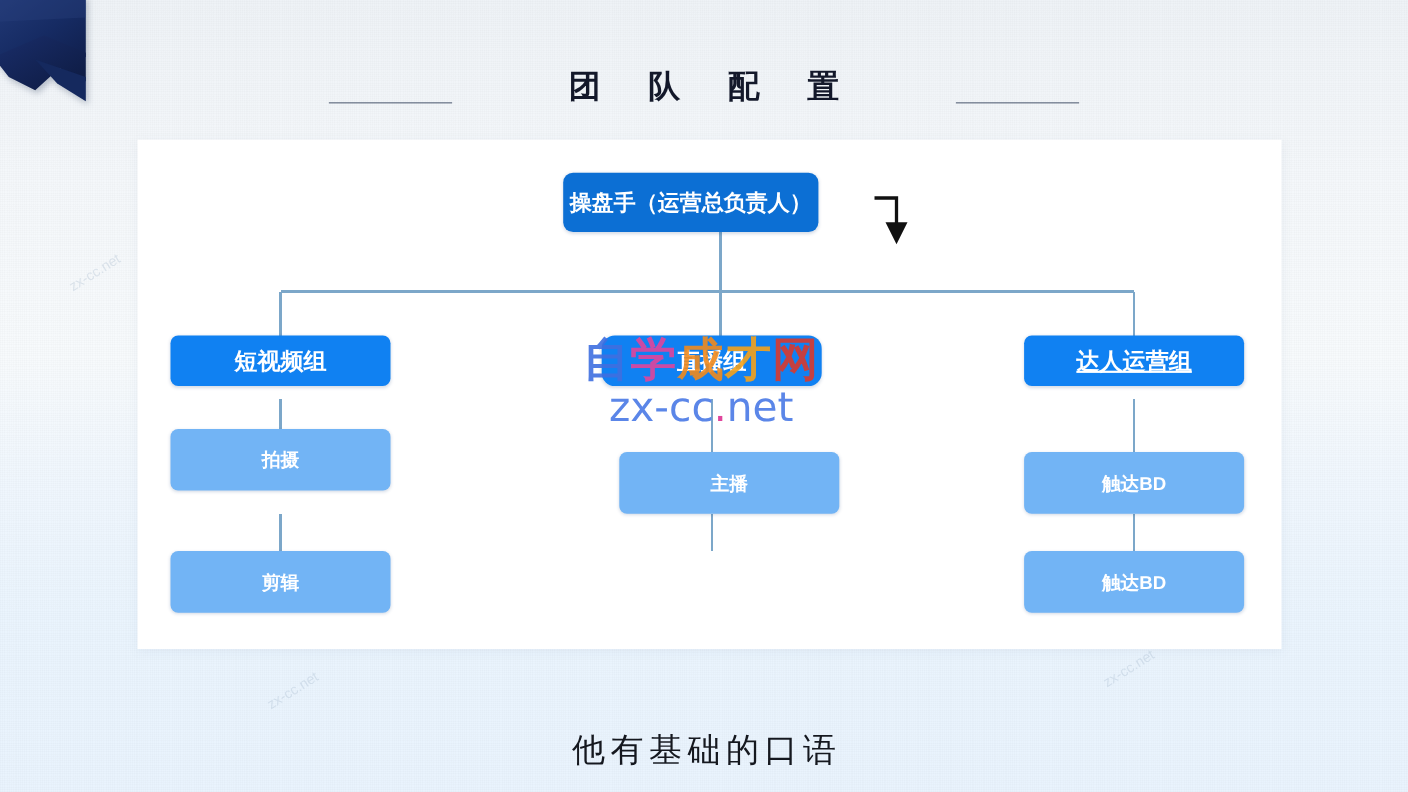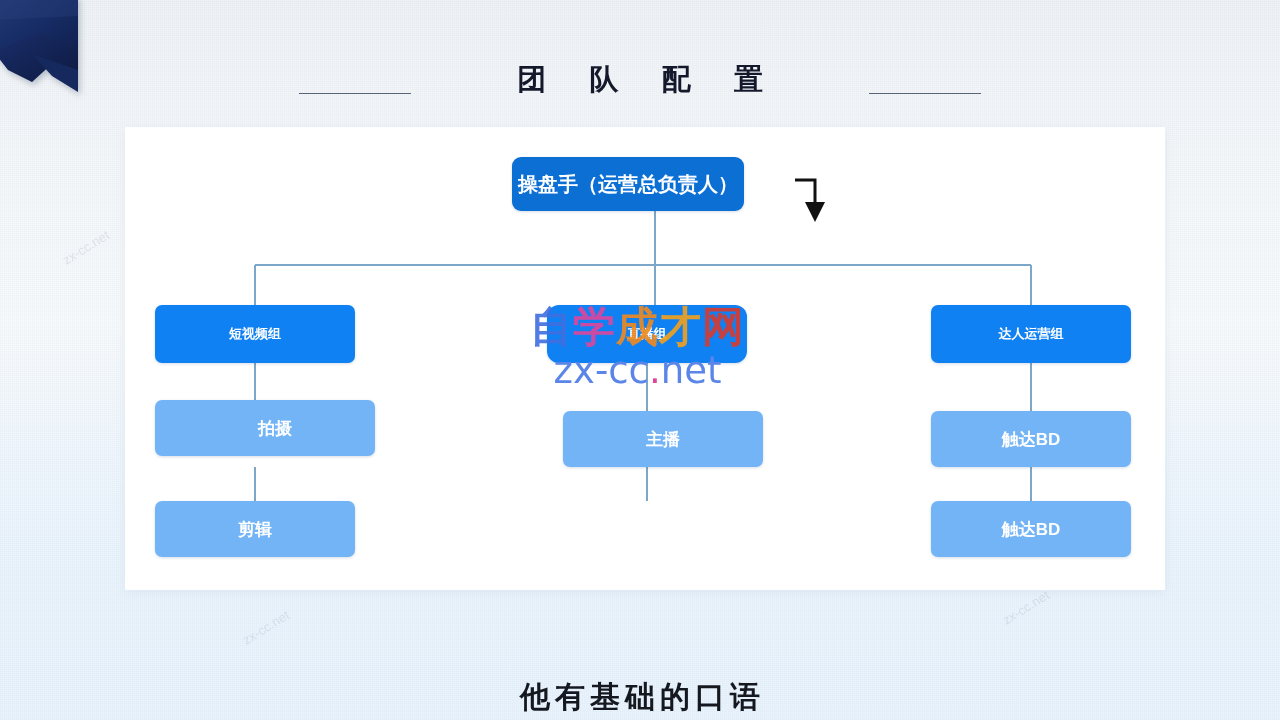--- a/index.html
+++ b/index.html
@@ -124,23 +124,23 @@
     white-space: nowrap;
   }
   .node.root {
     left: 512px; top: 157px;
     width: 232px; height: 54px;
     background: #0c6fd4;
     font-size: 20px;
     border-radius: 9px;
   }
   .node.group {
-    width: 200px; height: 58px;
+    width: 200px; height: 46px;
     background: #1081f2;
-    font-size: 13px;
+    font-size: 21px;
   }
   .node.leaf {
     width: 200px; height: 56px;
     background: #72b4f5;
     font-size: 17px;
   }
 
   
   .root-arrow {
     position: absolute;
@@ -179,27 +179,27 @@
     color: #5b86e8;
     letter-spacing: 0px;
     font-family: "DejaVu Sans", "Liberation Sans", sans-serif;
   }
   .brand-wm .url .dot { color: #e0459c; }
 
   
   .subtitle {
     position: absolute;
     left: 0;
-    top: 677px;
+    top: 662px;
     width: 1280px;
     text-align: center;
     z-index: 10;
     font-family: "Liberation Serif", "DejaVu Serif", serif;
     font-size: 30px;
-    font-weight: 700;
+    font-weight: 400;
     color: #15181f;
     letter-spacing: 5px;
     text-indent: 5px;
   }
 </style>
 </head>
 <body>
 
 <div id="slide">
 
@@ -265,23 +265,23 @@
 
   <div class="node root">操盘手（运营总负责人）</div>
 
   <svg class="root-arrow" width="36" height="48" viewBox="0 0 36 48">
     <path d="M2,4 L22,4 L22,28" stroke="#111111" stroke-width="3" fill="none"></path>
     <path d="M12,26 L32,26 L22,46 Z" fill="#111111"></path>
   </svg>
 
   <div class="node group" style="left:155px;  top:305px;">短视频组</div>
   <div class="node group" style="left:547px;  top:305px;border-radius:12px;">直播组</div>
-  <div class="node group" style="left:931px;  top:305px;">达人运营组</div>
-
-  <div class="node leaf" style="left:155px;  top:400px;padding-left:20px;">拍摄</div>
+  <div class="node group" style="left:931px;  top:305px;text-decoration:underline;">达人运营组</div>
+
+  <div class="node leaf" style="left:155px;  top:390px;">拍摄</div>
   <div class="node leaf" style="left:547px;  top:411px;margin-left:16px;">主播</div>
   <div class="node leaf" style="left:931px;  top:411px;text-align:right;">触达BD</div>
 
   <div class="node leaf" style="left:155px;  top:501px;">剪辑</div>
   <div class="node leaf" style="left:931px;  top:501px;">触达BD</div>
 
   <div class="brand-wm">
     <div class="cn">
       <span class="c1">自</span><span class="c2">学</span><span class="c3">成</span><span class="c4">才</span><span class="c5">网</span>
     </div>

